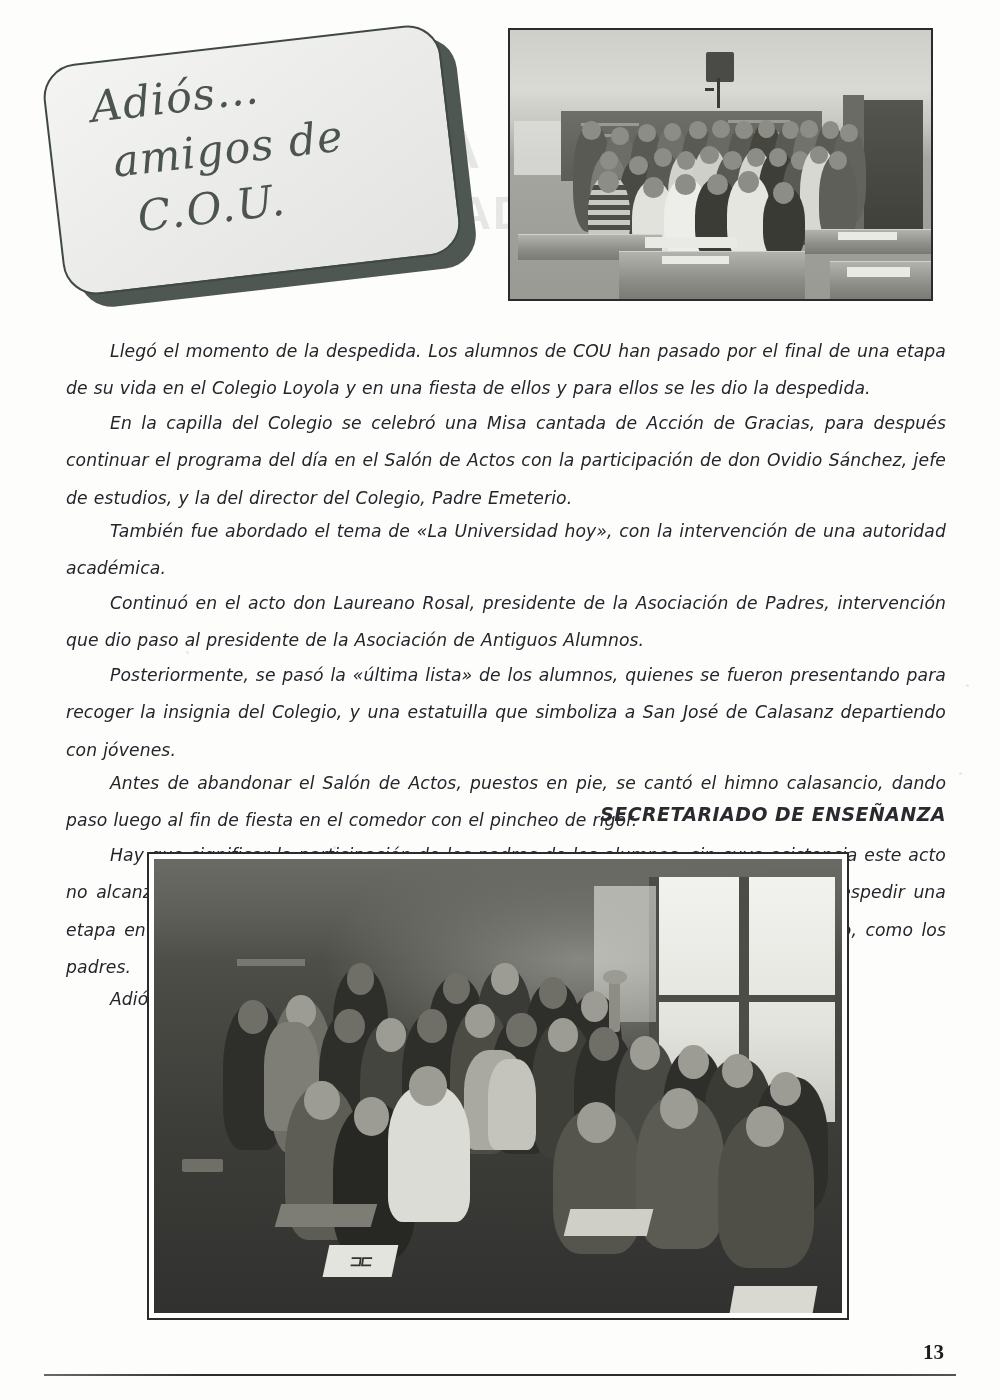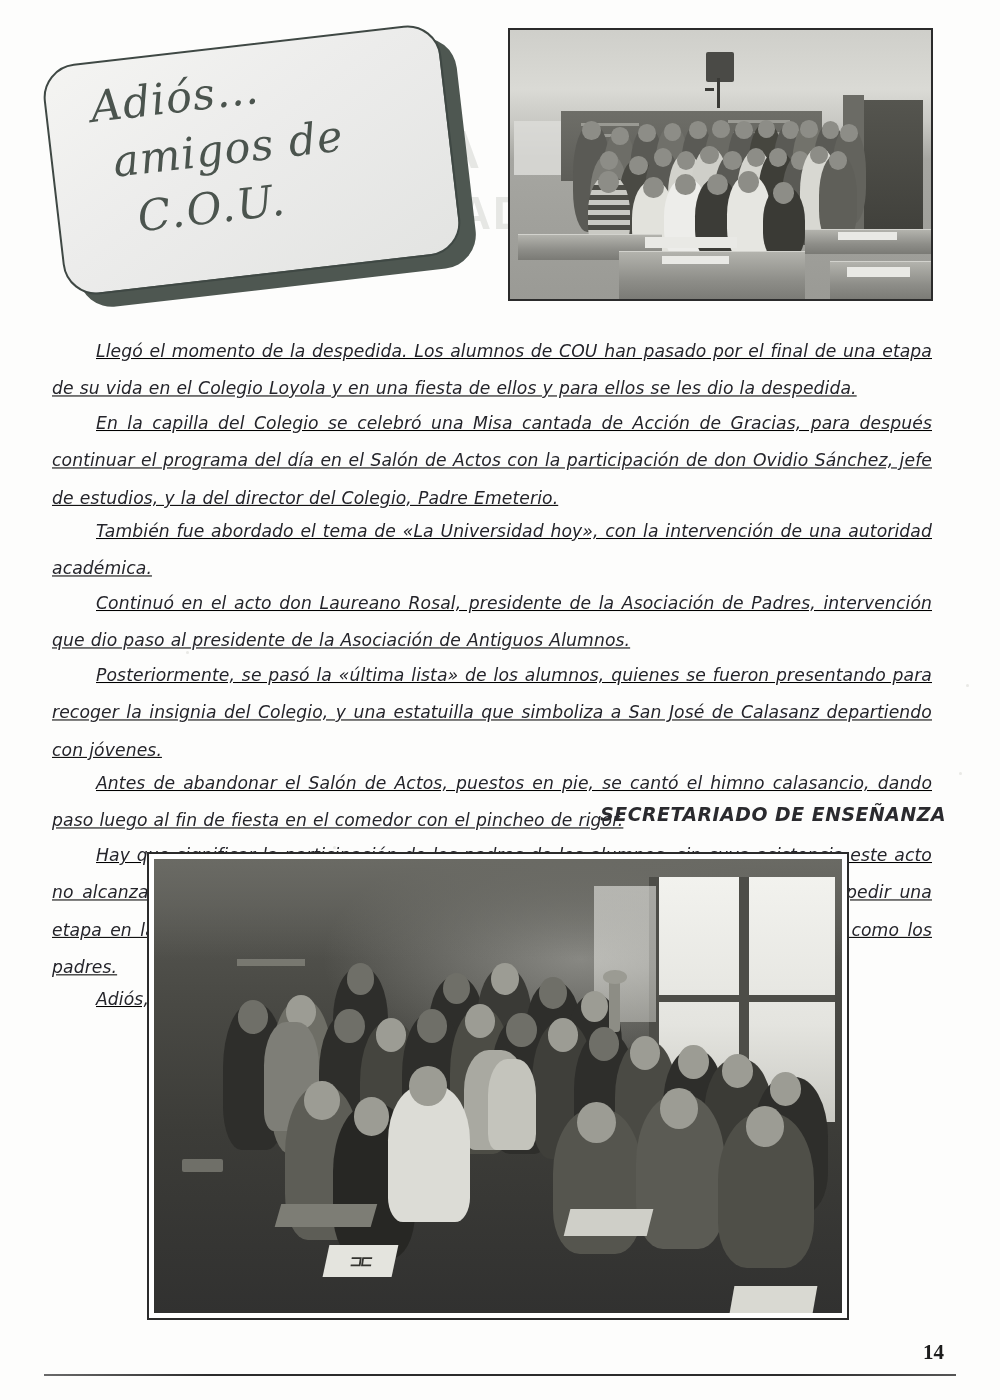--- a/index.html
+++ b/index.html
@@ -224,24 +224,23 @@
     transform: skewX(-14deg);
   }
   .bp-ceiling {
     position: absolute; left: 0; top: 0; width: 100%; height: 22%;
     background: linear-gradient(180deg, #6a6a64 0%, rgba(70,70,66,0) 100%);
   }
 
   
   .article {
     position: absolute;
-    left: 52px;
+    left: 66px;
     top: 332px;
     width: 880px;
-    text-decoration: underline;
   }
   .para {
     font-family: "DejaVu Sans", sans-serif;
     font-style: italic;
     font-size: 17.2px;
     line-height: 36px;
     color: #24242a;
     text-align: justify;
     margin: 0 0 0 0;
     text-indent: 44px;
@@ -481,21 +480,21 @@
       <div class="bp-book" style="left:60%;top:77%;width:12%;height:6%;"></div>
       <div class="bp-logo" style="left:25%;top:85%;width:10%;height:7%;">
         <span class="bp-logo-glyph">⊐⊏</span>
       </div>
       <div style="position:absolute;left:84%;top:94%;width:12%;height:6%;background:#d9d9d2;transform:skewX(-10deg);"></div>
       <div style="position:absolute;left:4%;top:66%;width:6%;height:3%;background:#6f6f68;border-radius:2px;"></div>
       <div style="position:absolute;left:12%;top:22%;width:10%;height:1.6%;background:#8a8a82;opacity:.7;"></div>
     </div>
   </div>
 
-  <div class="page-number">14</div>
+  <div class="page-number">13</div>
   <div class="footer-rule"></div>
 
   <div class="speck" style="left:742px;top:783px;width:3px;height:3px;"></div>
   <div class="speck" style="left:333px;top:846px;width:3px;height:3px;"></div>
   <div class="speck" style="left:959px;top:772px;width:3px;height:3px;"></div>
   <div class="speck" style="left:966px;top:684px;width:3px;height:3px;"></div>
   <div class="speck" style="left:870px;top:598px;width:3px;height:3px;"></div>
   <div class="speck" style="left:186px;top:651px;width:3px;height:3px;"></div>
 </div>
 

